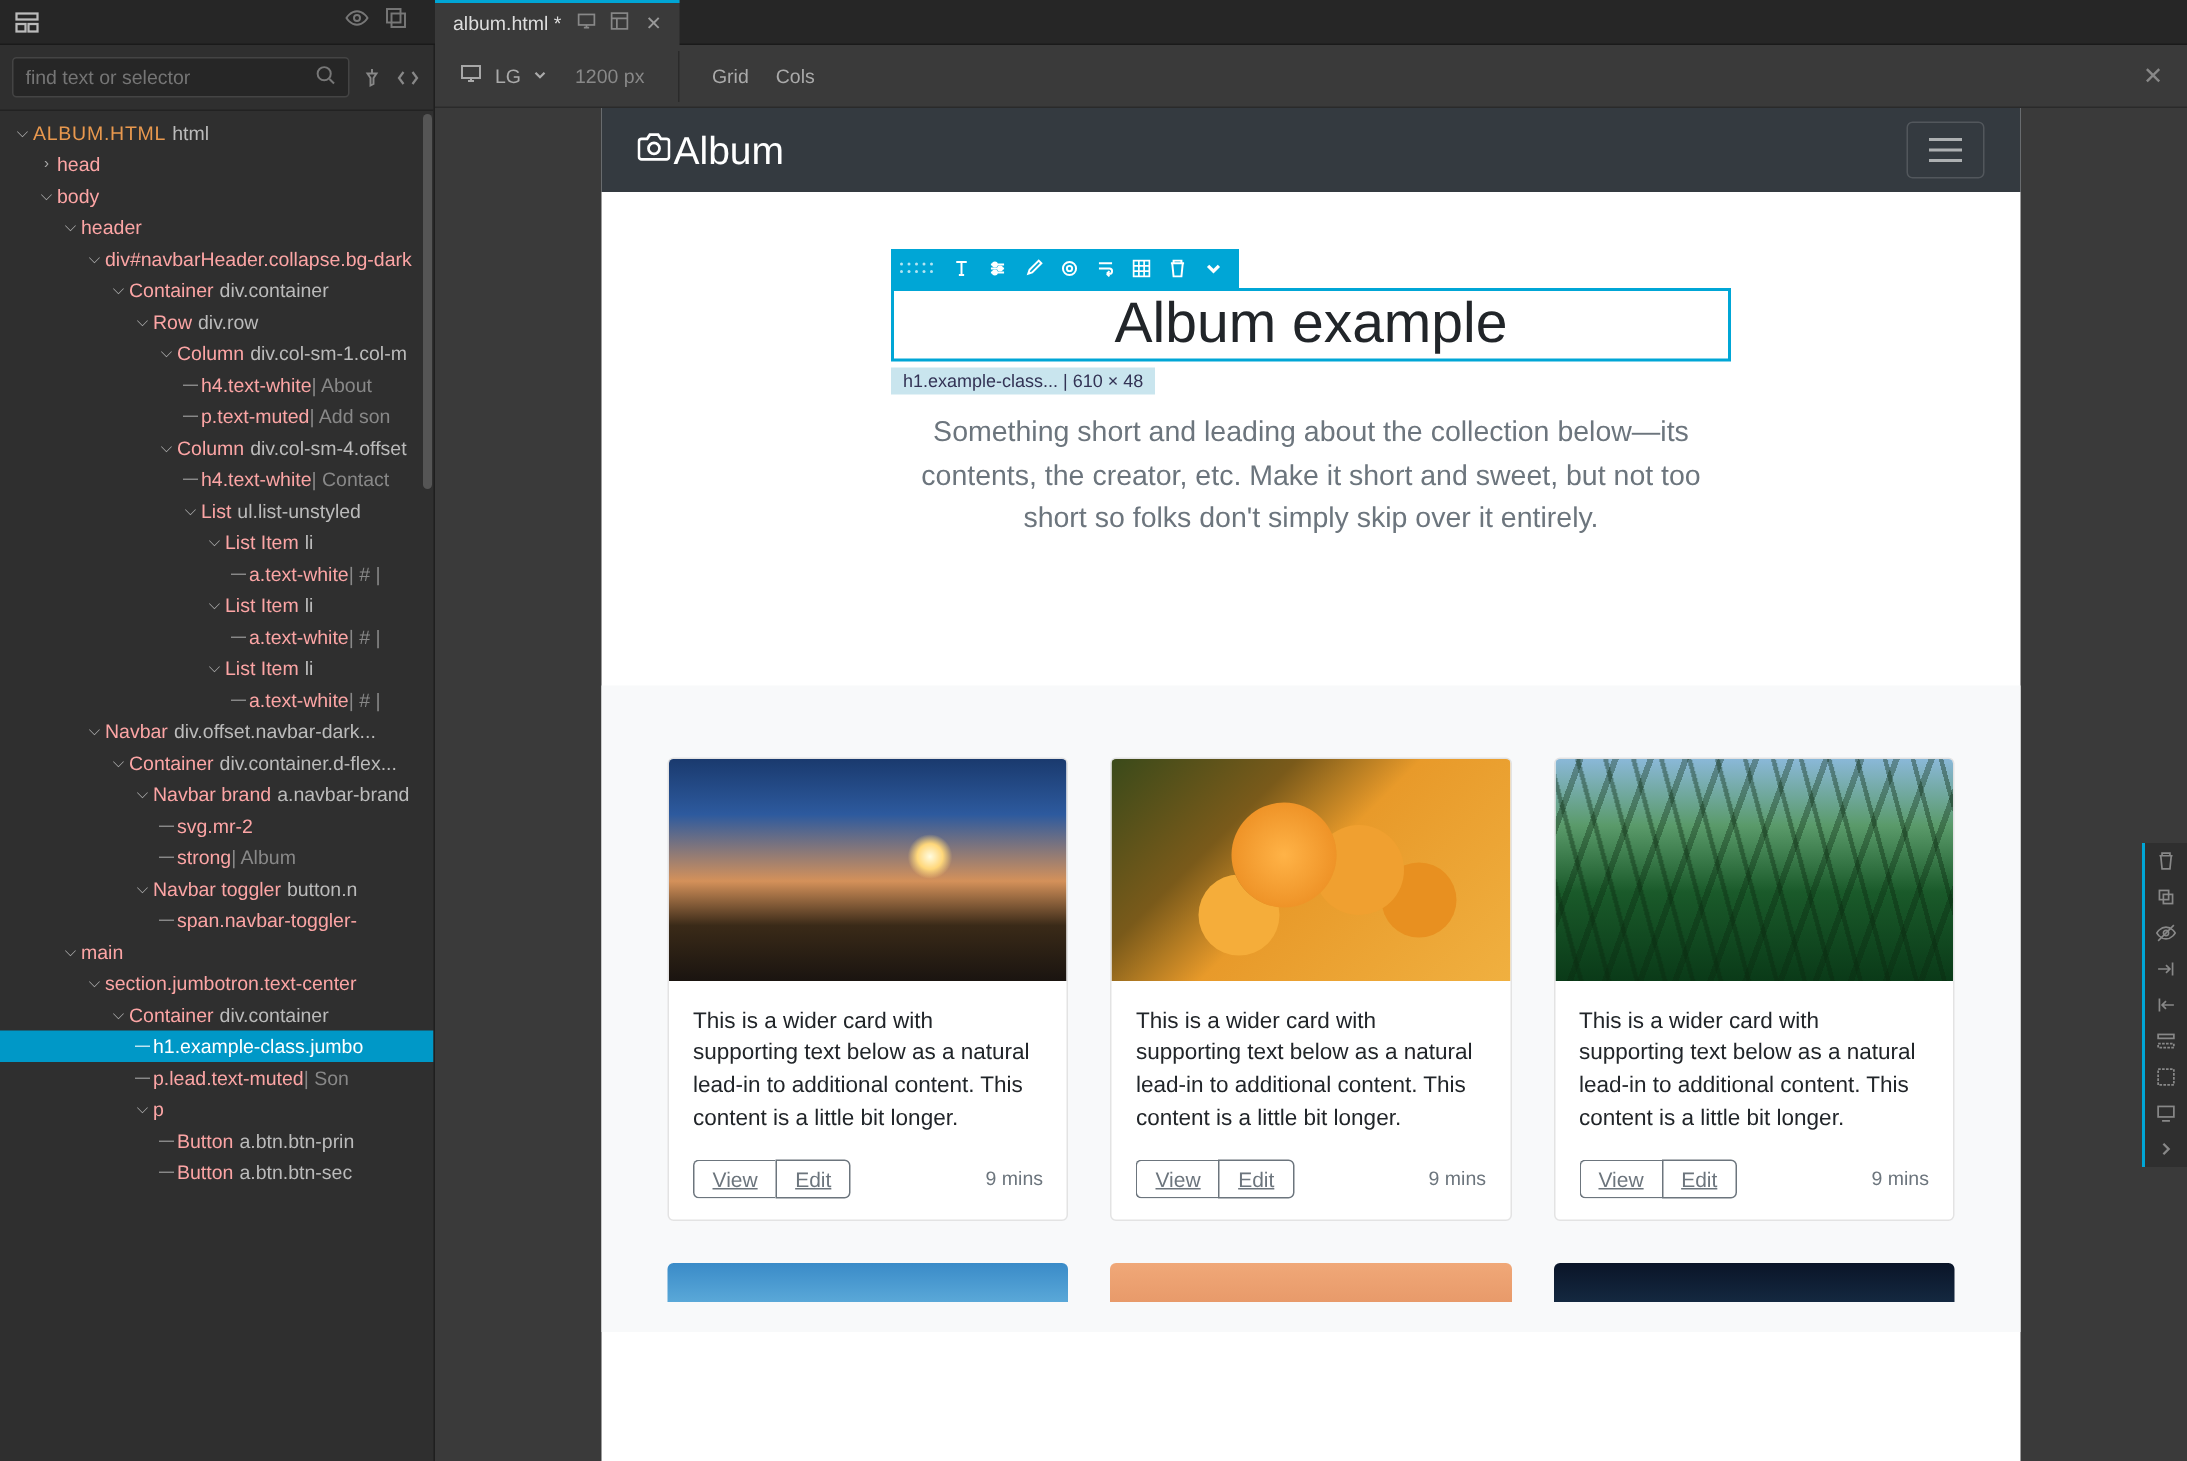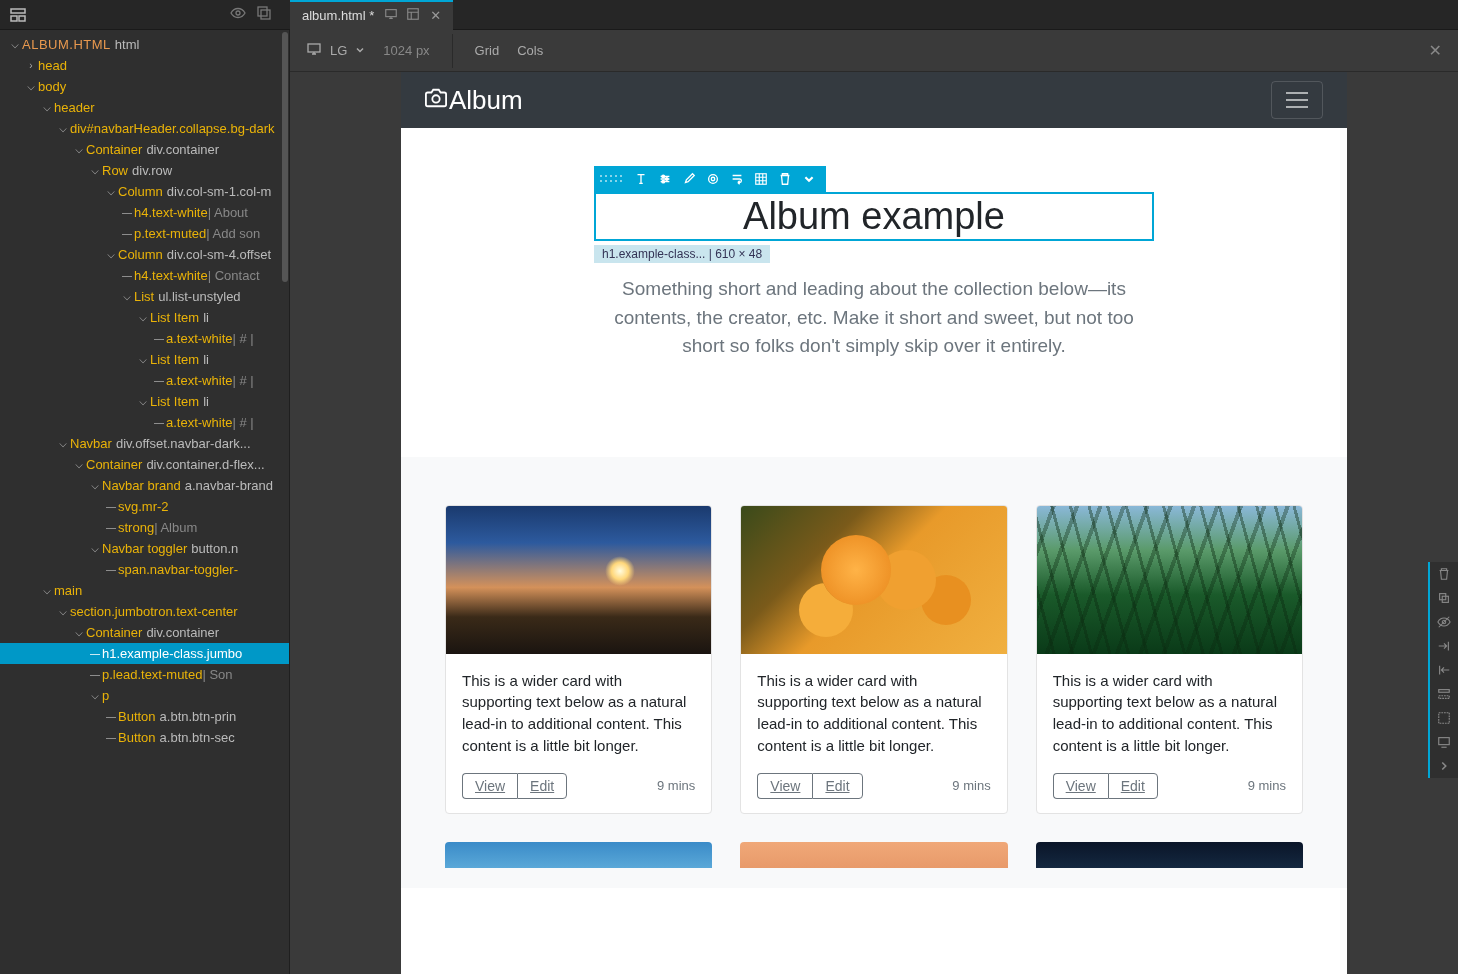--- a/index.html
+++ b/index.html
@@ -119,21 +119,21 @@
   background: #0098c7;
   color: #fff;
 }
 .tree-caret {
   width: 14px;
   text-align: center;
   color: #aaa;
   font-size: 10px;
 }
 .tree-node.selected .tree-caret { color: #fff; }
-.tree-tag { color: #eab308; }
+.tree-tag { color: #fca5a5; }
 .tree-node.selected .tree-tag { color: #fff; }
 .tree-sel { color: #bbb; margin-left: 4px;}
 .tree-muted { color: #888; }
 .tree-file { color: #e8984e; font-variant: small-caps; letter-spacing: 0.5px;}
 
 
 .vstrip {
   position: absolute;
   right: 0px;
   top: 562px;
@@ -366,20 +366,39 @@
             <path d="M2 6h12M6 6v8"></path>
           </svg></span>
     </span>
     <span class="tab-close">✕</span>
   </div>
 </div>
 
 <div class="main">
 
   <div class="sidebar">
+    <div class="search-row">
+      <div class="search-box">
+        <input placeholder="find text or selector" style="">
+        <span class="search-icon"><svg width="14" height="14" viewBox="0 0 16 16" fill="none" stroke="currentColor" stroke-width="1.5">
+              <circle cx="7" cy="7" r="5"></circle>
+              <path d="M11 11l3.5 3.5"></path>
+            </svg></span>
+      </div>
+      <span class="search-tool">
+          <svg width="16" height="16" viewBox="0 0 16 16" fill="none" stroke="currentColor" stroke-width="1.3">
+            <path d="M8 2v3M5 5h6l-2 3v4l-2 1V8z"></path>
+          </svg>
+        </span>
+      <span class="search-tool">
+          <svg width="16" height="16" viewBox="0 0 16 16" fill="none" stroke="currentColor" stroke-width="1.5">
+            <path d="M5 4L2 8l3 4M11 4l3 4-3 4"></path>
+          </svg>
+        </span>
+    </div>
     <div class="tree" id="tree">
       <div class="tree-scrollbar">
           <div class="tree-scrollbar-thumb"></div>
         </div>
     <div class="tree-node" style="padding-left: 8px;">
           <span class="tree-caret">⌵</span>
           <span class="tree-file">ALBUM.HTML</span>
           <span class="tree-sel"> html</span>
         </div>
         <div class="tree-node" style="padding-left: 24px;">
@@ -597,21 +616,21 @@
       <div class="ct-group">
         <span><svg width="16" height="16" viewBox="0 0 16 16" fill="none" stroke="currentColor" stroke-width="1.3">
               <rect x="2" y="3" width="12" height="8"></rect>
               <path d="M6 13h4M8 11v2"></path>
             </svg></span>
         <span>LG</span>
         <span><svg width="10" height="10" viewBox="0 0 10 10" fill="none" stroke="currentColor" stroke-width="1.5">
               <path d="M2 3.5L5 6.5 8 3.5"></path>
             </svg></span>
       </div>
-      <span style="color:#888">1024 px</span>
+      <span style="color:#888">1200 px</span>
       <div class="ct-sep"></div>
       <span>Grid</span>
       <span>Cols</span>
       <span class="ct-close">✕</span>
     </div>
 
     <div class="preview-wrap">
       <div class="preview">
 
         <div class="navbar">

